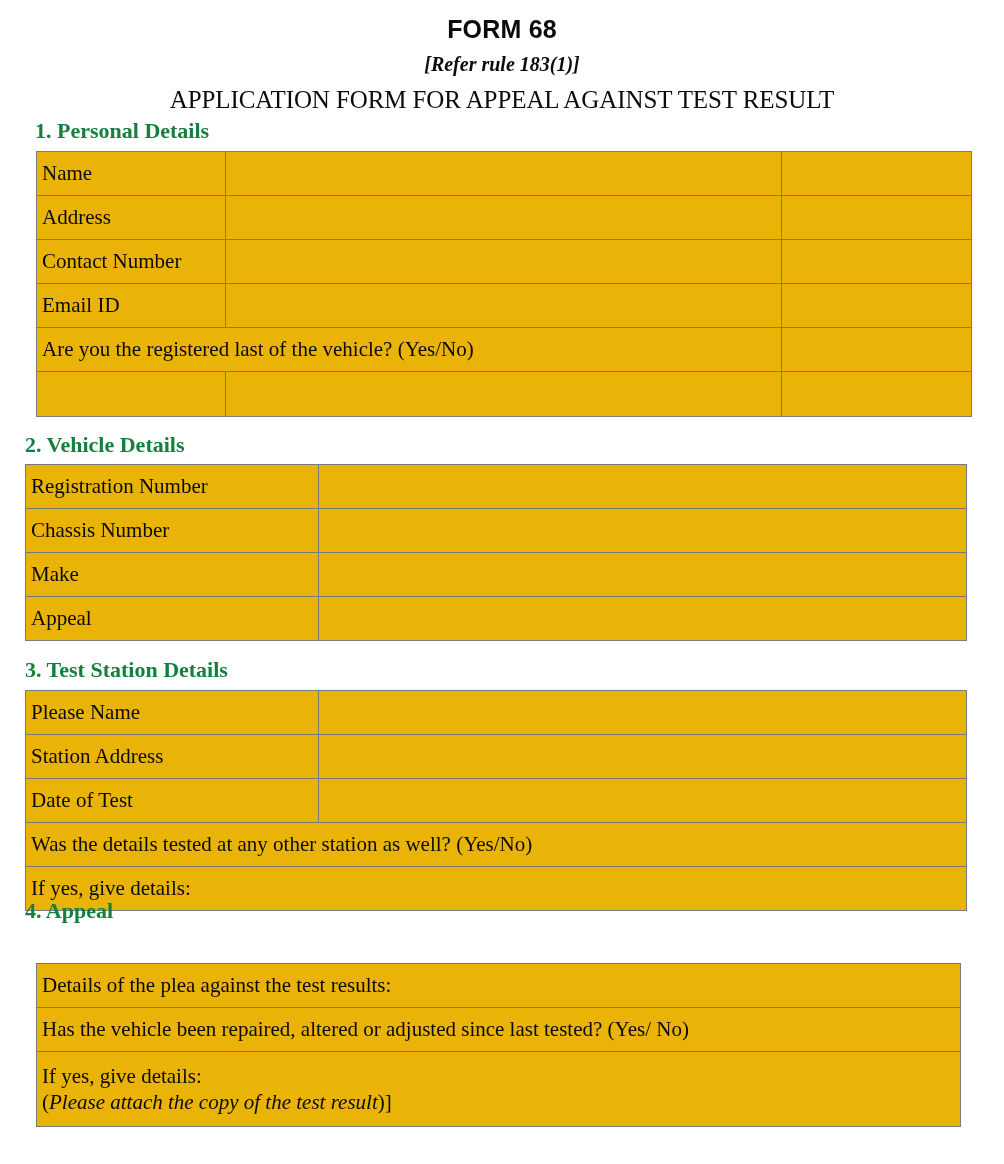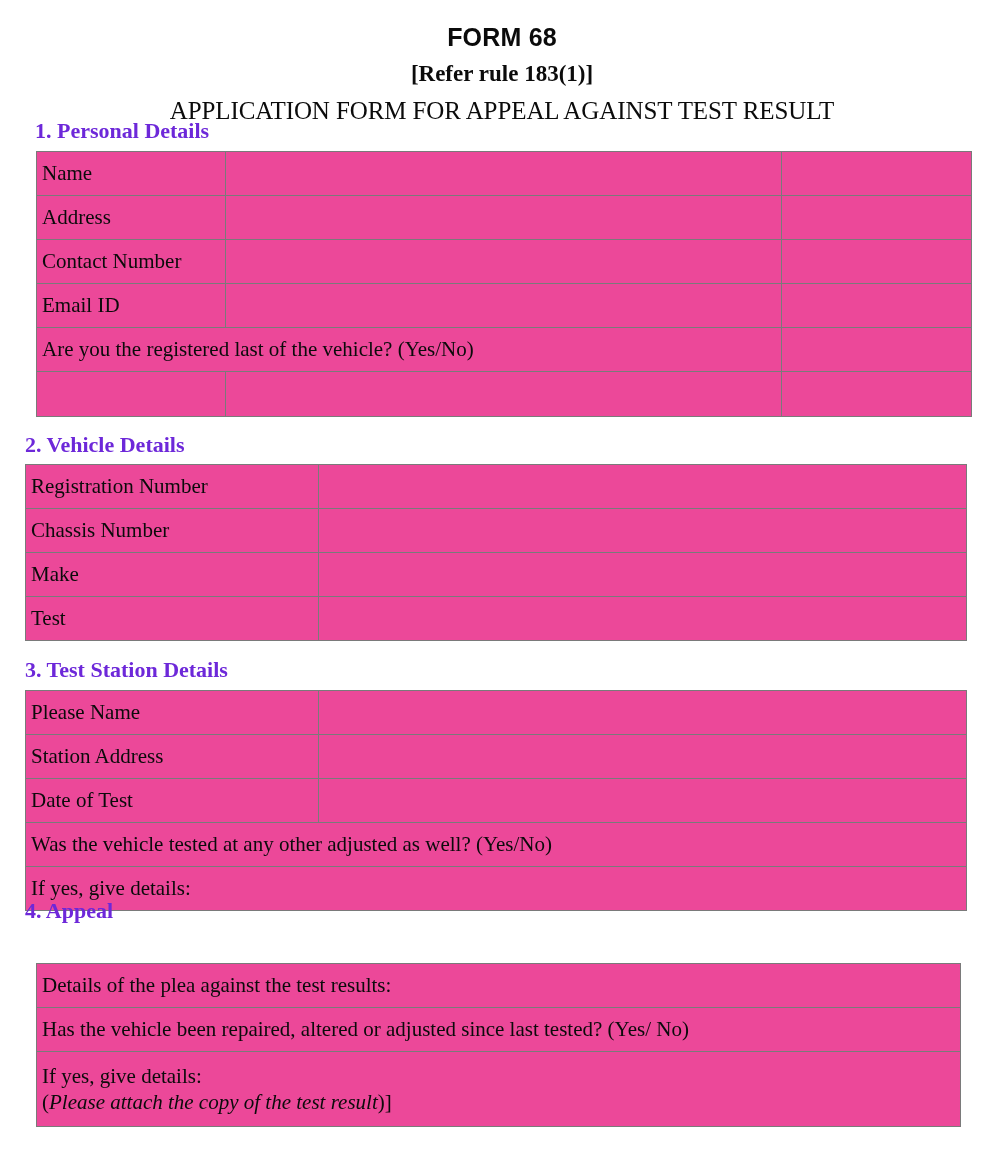--- a/index.html
+++ b/index.html
@@ -14,41 +14,42 @@
     font-family: "Liberation Serif", "DejaVu Serif", serif;
     color: #0b0b0b;
     position: relative;
     overflow: hidden;
   }
 
   .page {
     width: 1004px;
     height: 870px;
     position: relative;
-    padding: 8px;
+    padding: 0;
     box-sizing: border-box;
   }
 
   
   .hdr {
     text-align: center;
   }
   .form-title {
     font-family: "Liberation Sans", "DejaVu Sans", sans-serif;
     font-weight: bold;
     font-size: 25px;
     line-height: 1.0;
     letter-spacing: 0.2px;
     margin: 0;
     padding-top: 17px;
   }
   .rule-ref {
     font-family: "Liberation Serif", "DejaVu Serif", serif;
+    font-style: italic;
     font-weight: bold;
-    font-size: 23px;
+    font-size: 20px;
     line-height: 1.0;
     margin: 0;
     padding-top: 12px;
   }
   .main-heading {
     font-family: "Liberation Serif", "DejaVu Serif", serif;
     font-size: 25px;
     font-weight: normal;
     line-height: 1.0;
     margin: 0;
@@ -57,33 +58,33 @@
   }
 
   
   .section-head {
     font-family: "Liberation Serif", "DejaVu Serif", serif;
     font-weight: bold;
     font-size: 22px;
     line-height: 1.0;
     margin: 0;
     padding: 0;
-    color: #6d28d9;
+    color: #15803d;
   }
   .sec1-head { position: absolute; left: 35px;  top: 120px; }
   .sec2-head { position: absolute; left: 25px;  top: 434px; }
   .sec3-head { position: absolute; left: 25px;  top: 659px; }
   .sec4-head { position: absolute; left: 25px;  top: 900px; }
 
   
   table.form-tbl {
     position: absolute;
     border-collapse: collapse;
     table-layout: fixed;
-    background: #ec4899;
+    background: #eab308;
   }
   table.form-tbl td {
     border: 1px solid #7a7a7a;
     padding: 0 0 0 5px;
     font-family: "Liberation Serif", "DejaVu Serif", serif;
     font-size: 21px;
     line-height: 1.1;
     color: #0b0b0b;
     vertical-align: middle;
     white-space: nowrap;
@@ -198,21 +199,21 @@
       </tr>
       <tr>
         <td class="c1">Chassis Number</td>
         <td class="c2"></td>
       </tr>
       <tr>
         <td class="c1">Make</td>
         <td class="c2"></td>
       </tr>
       <tr>
-        <td class="c1">Test</td>
+        <td class="c1">Appeal</td>
         <td class="c2"></td>
       </tr>
     </tbody>
   </table>
 
   <div class="section-head sec3-head">3. Test Station Details</div>
 
   <table class="form-tbl" id="tbl-station">
     <tbody>
       <tr>
@@ -221,21 +222,21 @@
       </tr>
       <tr>
         <td class="c1">Station Address</td>
         <td class="c2"></td>
       </tr>
       <tr>
         <td class="c1">Date of Test</td>
         <td class="c2"></td>
       </tr>
       <tr>
-        <td class="full" colspan="2">Was the vehicle tested at any other adjusted as well? (Yes/No)</td>
+        <td class="full" colspan="2">Was the details tested at any other station as well? (Yes/No)</td>
       </tr>
       <tr>
         <td class="full" colspan="2">If yes, give details:</td>
       </tr>
     </tbody>
   </table>
 
   <div class="section-head sec4-head">4. Appeal</div>
 
   <table class="form-tbl" id="tbl-appeal">

